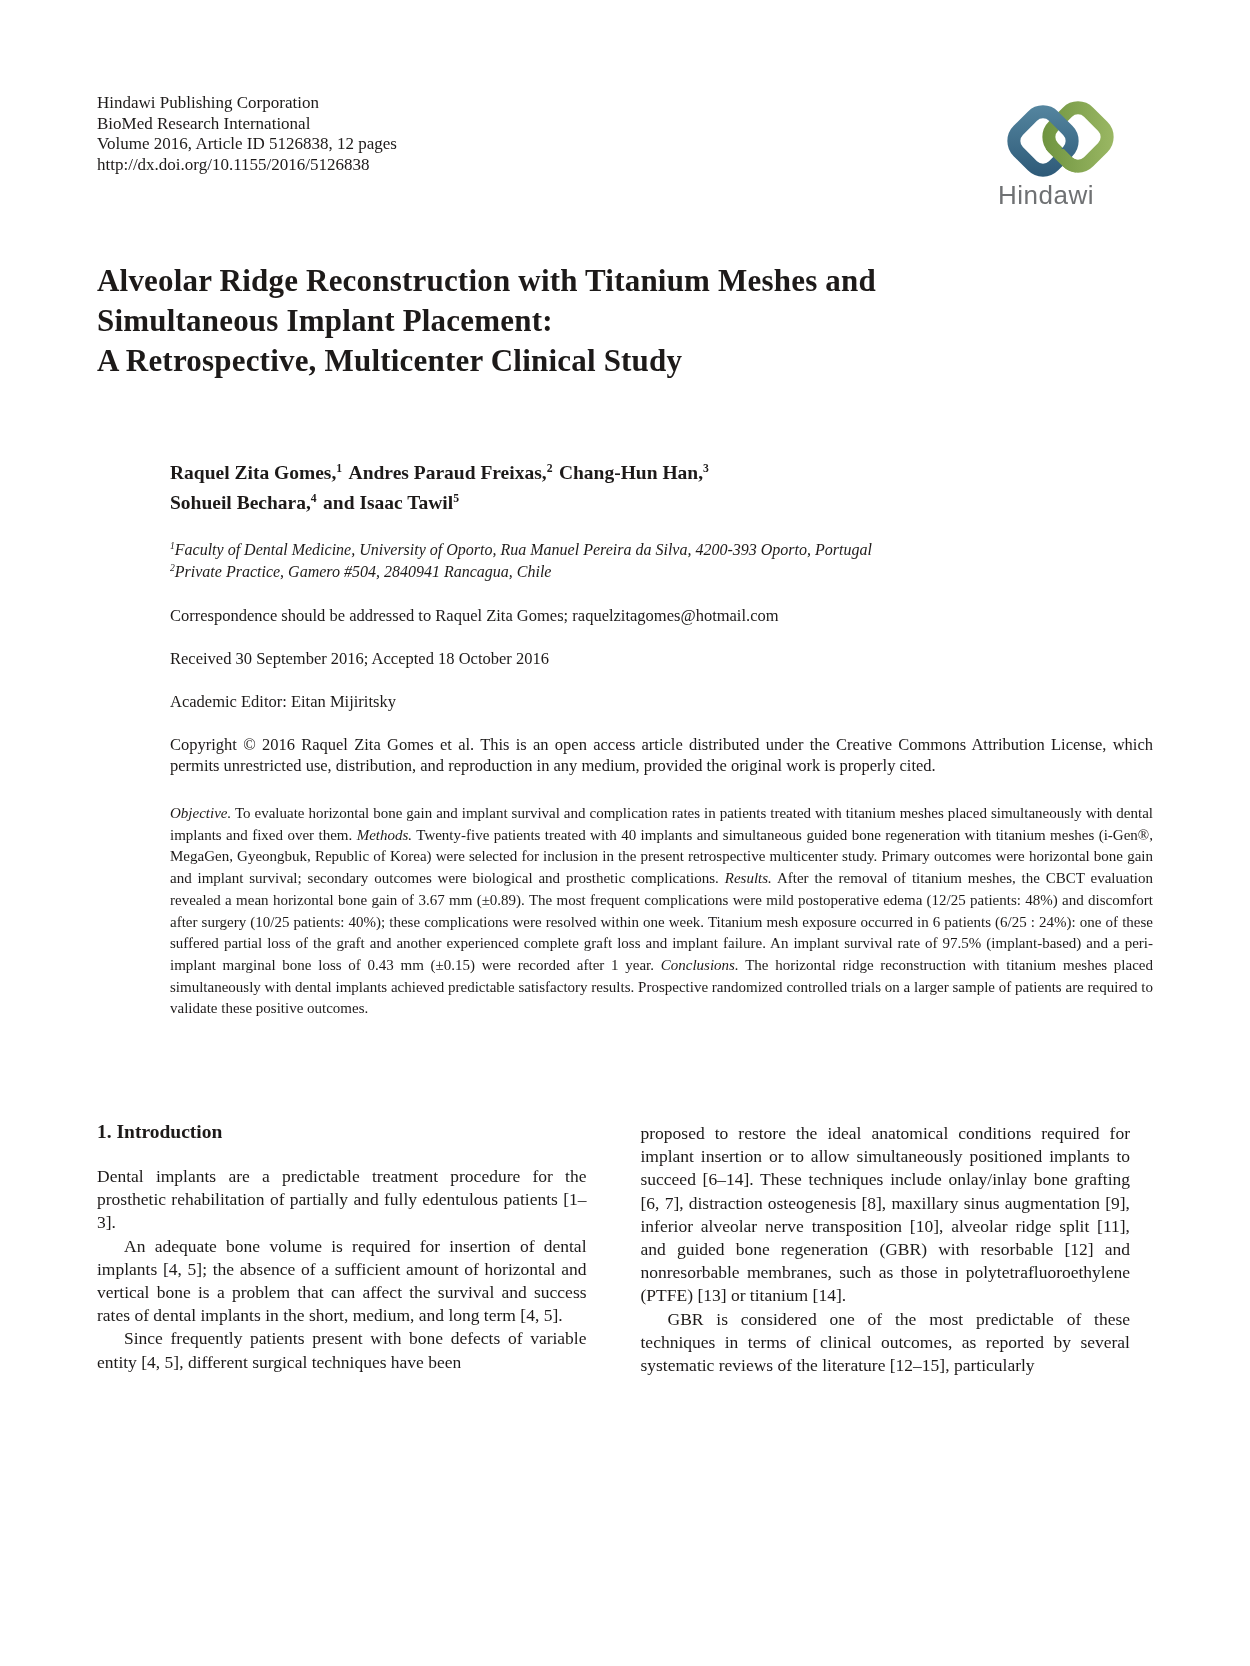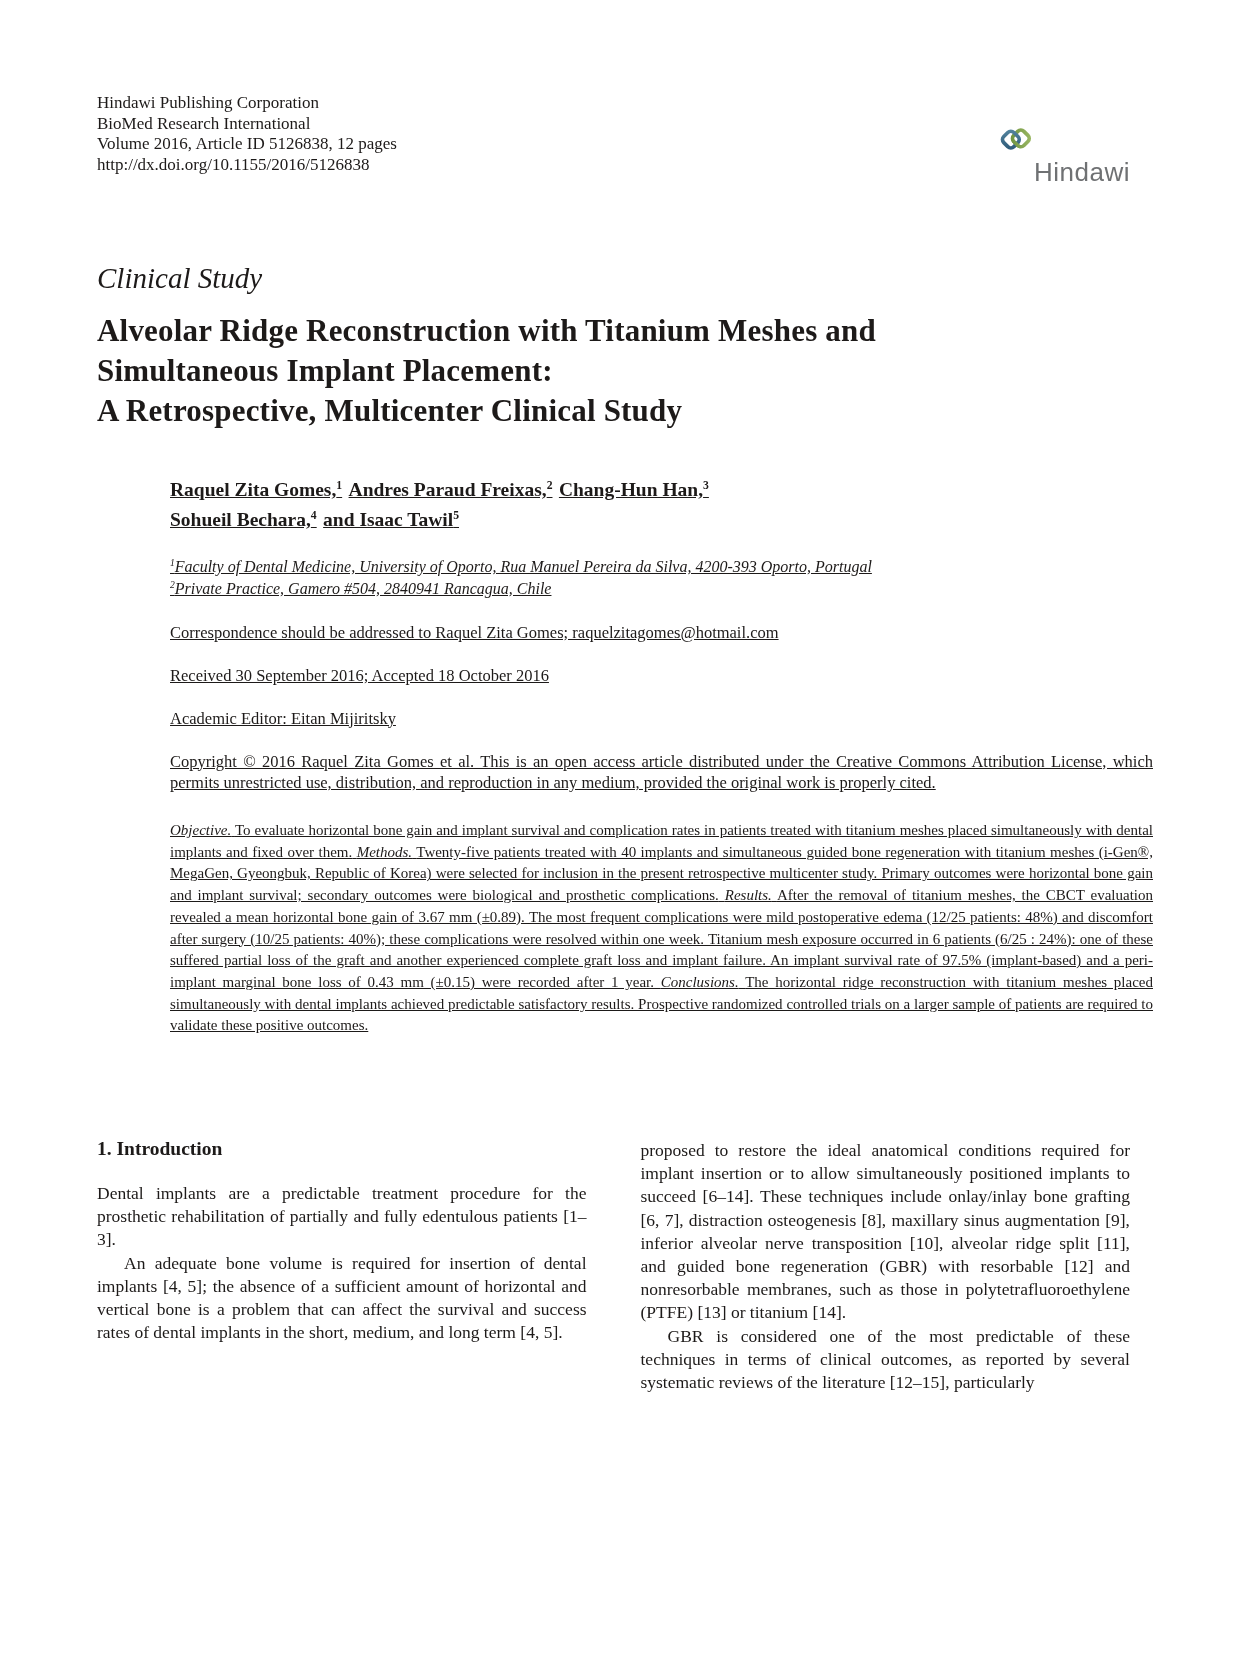--- a/index.html
+++ b/index.html
@@ -8,30 +8,30 @@
     font-family:"Liberation Serif","DejaVu Serif",serif;
     color:#1d1a19;
     -webkit-font-smoothing:antialiased;
   }
   .page{box-sizing:border-box;width:1250px;height:1666px;padding:93px 120px 0 97px;overflow:hidden;}
 
   
   .masthead{display:flex;justify-content:space-between;align-items:flex-start;height:118px;margin-bottom:50px;}
   .pub-info{font-size:17px;line-height:20.5px;}
   .pub-info div{white-space:nowrap;}
-  .logo{width:132px;display:flex;flex-direction:row;align-items:flex-end;margin-top:0;}
+  .logo{width:132px;display:flex;flex-direction:column;align-items:flex-start;margin-top:0;}
   .wordmark{font-family:"Liberation Sans","DejaVu Sans",sans-serif;font-size:26px;line-height:26px;color:#6f7173;letter-spacing:0.5px;margin-top:-3px;}
 
   
   .article-type{font-size:29px;font-style:italic;line-height:34px;margin:0 0 16px 0;}
   .title{font-size:31px;font-weight:bold;line-height:40px;margin:0;}
   .title div{letter-spacing:0.2px;}
 
   
-  .front{margin-left:73px;width:983px;margin-top:44px;text-decoration:underline;}
+  .front{margin-left:73px;width:983px;margin-top:77px;}
   .authors{font-size:19.5px;font-weight:bold;line-height:30px;}
   .authors .author + .author{margin-left:0.33em;}
   sup{font-size:60%;line-height:0;}
   .affiliations{margin-top:21px;font-size:16px;font-style:italic;line-height:21.8px;}
   .meta-line{margin-top:22px;font-size:16.5px;line-height:21px;}
   .copyright{margin-top:22px;font-size:16.5px;line-height:21.7px;text-align:justify;}
   .abstract{margin-top:26px;font-size:15px;line-height:21.7px;text-align:justify;}
   .abstract .seg-label{font-style:italic;}
 
   
@@ -74,21 +74,20 @@
           <rect x="-25" y="-25" width="50" height="50" rx="15" transform="translate(45 48) rotate(45)" stroke="url(#gblue)"></rect>
           <g clip-path="url(#clipBottom)">
             <rect x="-25" y="-25" width="50" height="50" rx="15" transform="translate(80 44) rotate(45)" stroke="url(#ggreen)"></rect>
           </g>
         </g>
       </svg>
       <div class="wordmark">Hindawi</div>
     </div>
   </div>
 
-  <div class="article-type">Clinical Study</div>
 
   <h1 class="title">
     <div>Alveolar Ridge Reconstruction with Titanium Meshes and</div>
     <div>Simultaneous Implant Placement:</div>
     <div>A Retrospective, Multicenter Clinical Study</div>
   </h1>
 
   <div class="front">
 
     <div class="authors">
@@ -118,20 +117,21 @@
       <span>The horizontal ridge reconstruction with titanium meshes placed simultaneously with dental implants achieved predictable satisfactory results. Prospective randomized controlled trials on a larger sample of patients are required to validate these positive outcomes.</span>
     </p>
 
   </div>
 
   <div class="body-columns">
     <div class="col col-left">
       <h2>1. Introduction</h2>
       <p>Dental implants are a predictable treatment procedure for the prosthetic rehabilitation of partially and fully edentulous patients [1–3].</p>
       <p class="indent">An adequate bone volume is required for insertion of dental implants [4, 5]; the absence of a sufficient amount of horizontal and vertical bone is a problem that can affect the survival and success rates of dental implants in the short, medium, and long term [4, 5].</p>
+      <p class="indent">Since frequently patients present with bone defects of variable entity [4, 5], different surgical techniques have been</p>
     </div>
     <div class="col col-right">
       <p>proposed to restore the ideal anatomical conditions required for implant insertion or to allow simultaneously positioned implants to succeed [6–14]. These techniques include onlay/inlay bone grafting [6, 7], distraction osteogenesis [8], maxillary sinus augmentation [9], inferior alveolar nerve transposition [10], alveolar ridge split [11], and guided bone regeneration (GBR) with resorbable [12] and nonresorbable membranes, such as those in polytetrafluoroethylene (PTFE) [13] or titanium [14].</p>
       <p class="indent">GBR is considered one of the most predictable of these techniques in terms of clinical outcomes, as reported by several systematic reviews of the literature [12–15], particularly</p>
     </div>
   </div>
 
 </div>
 
 </body></html>

